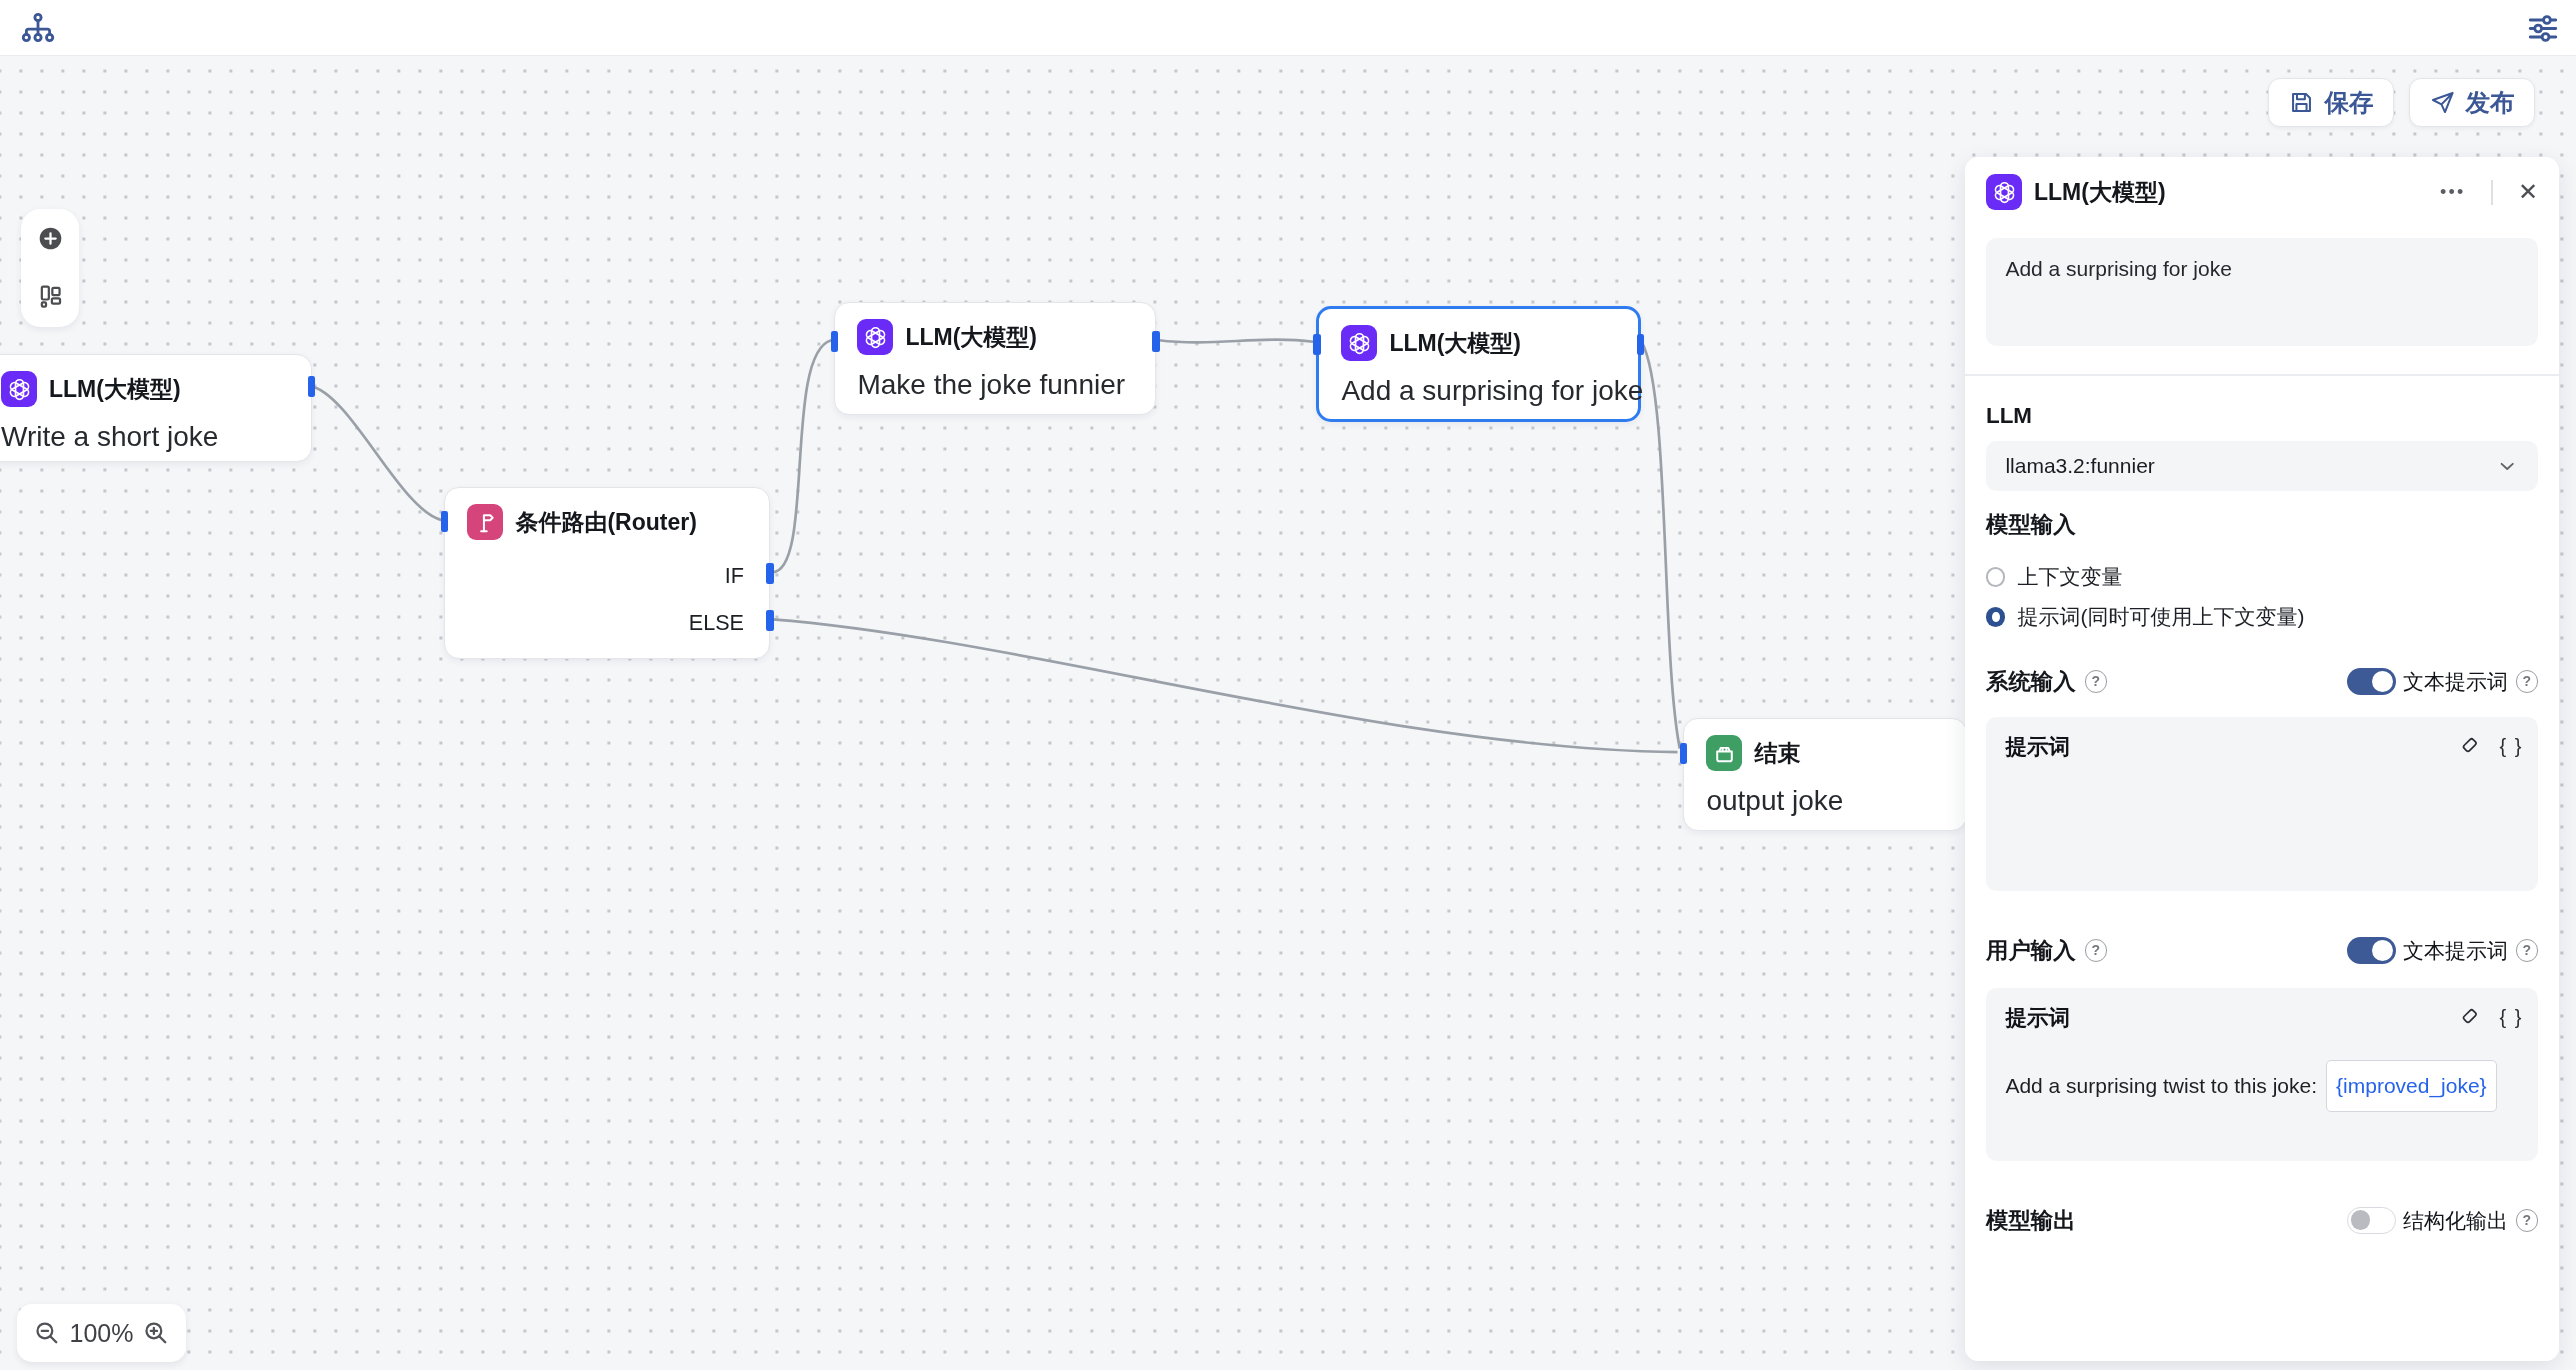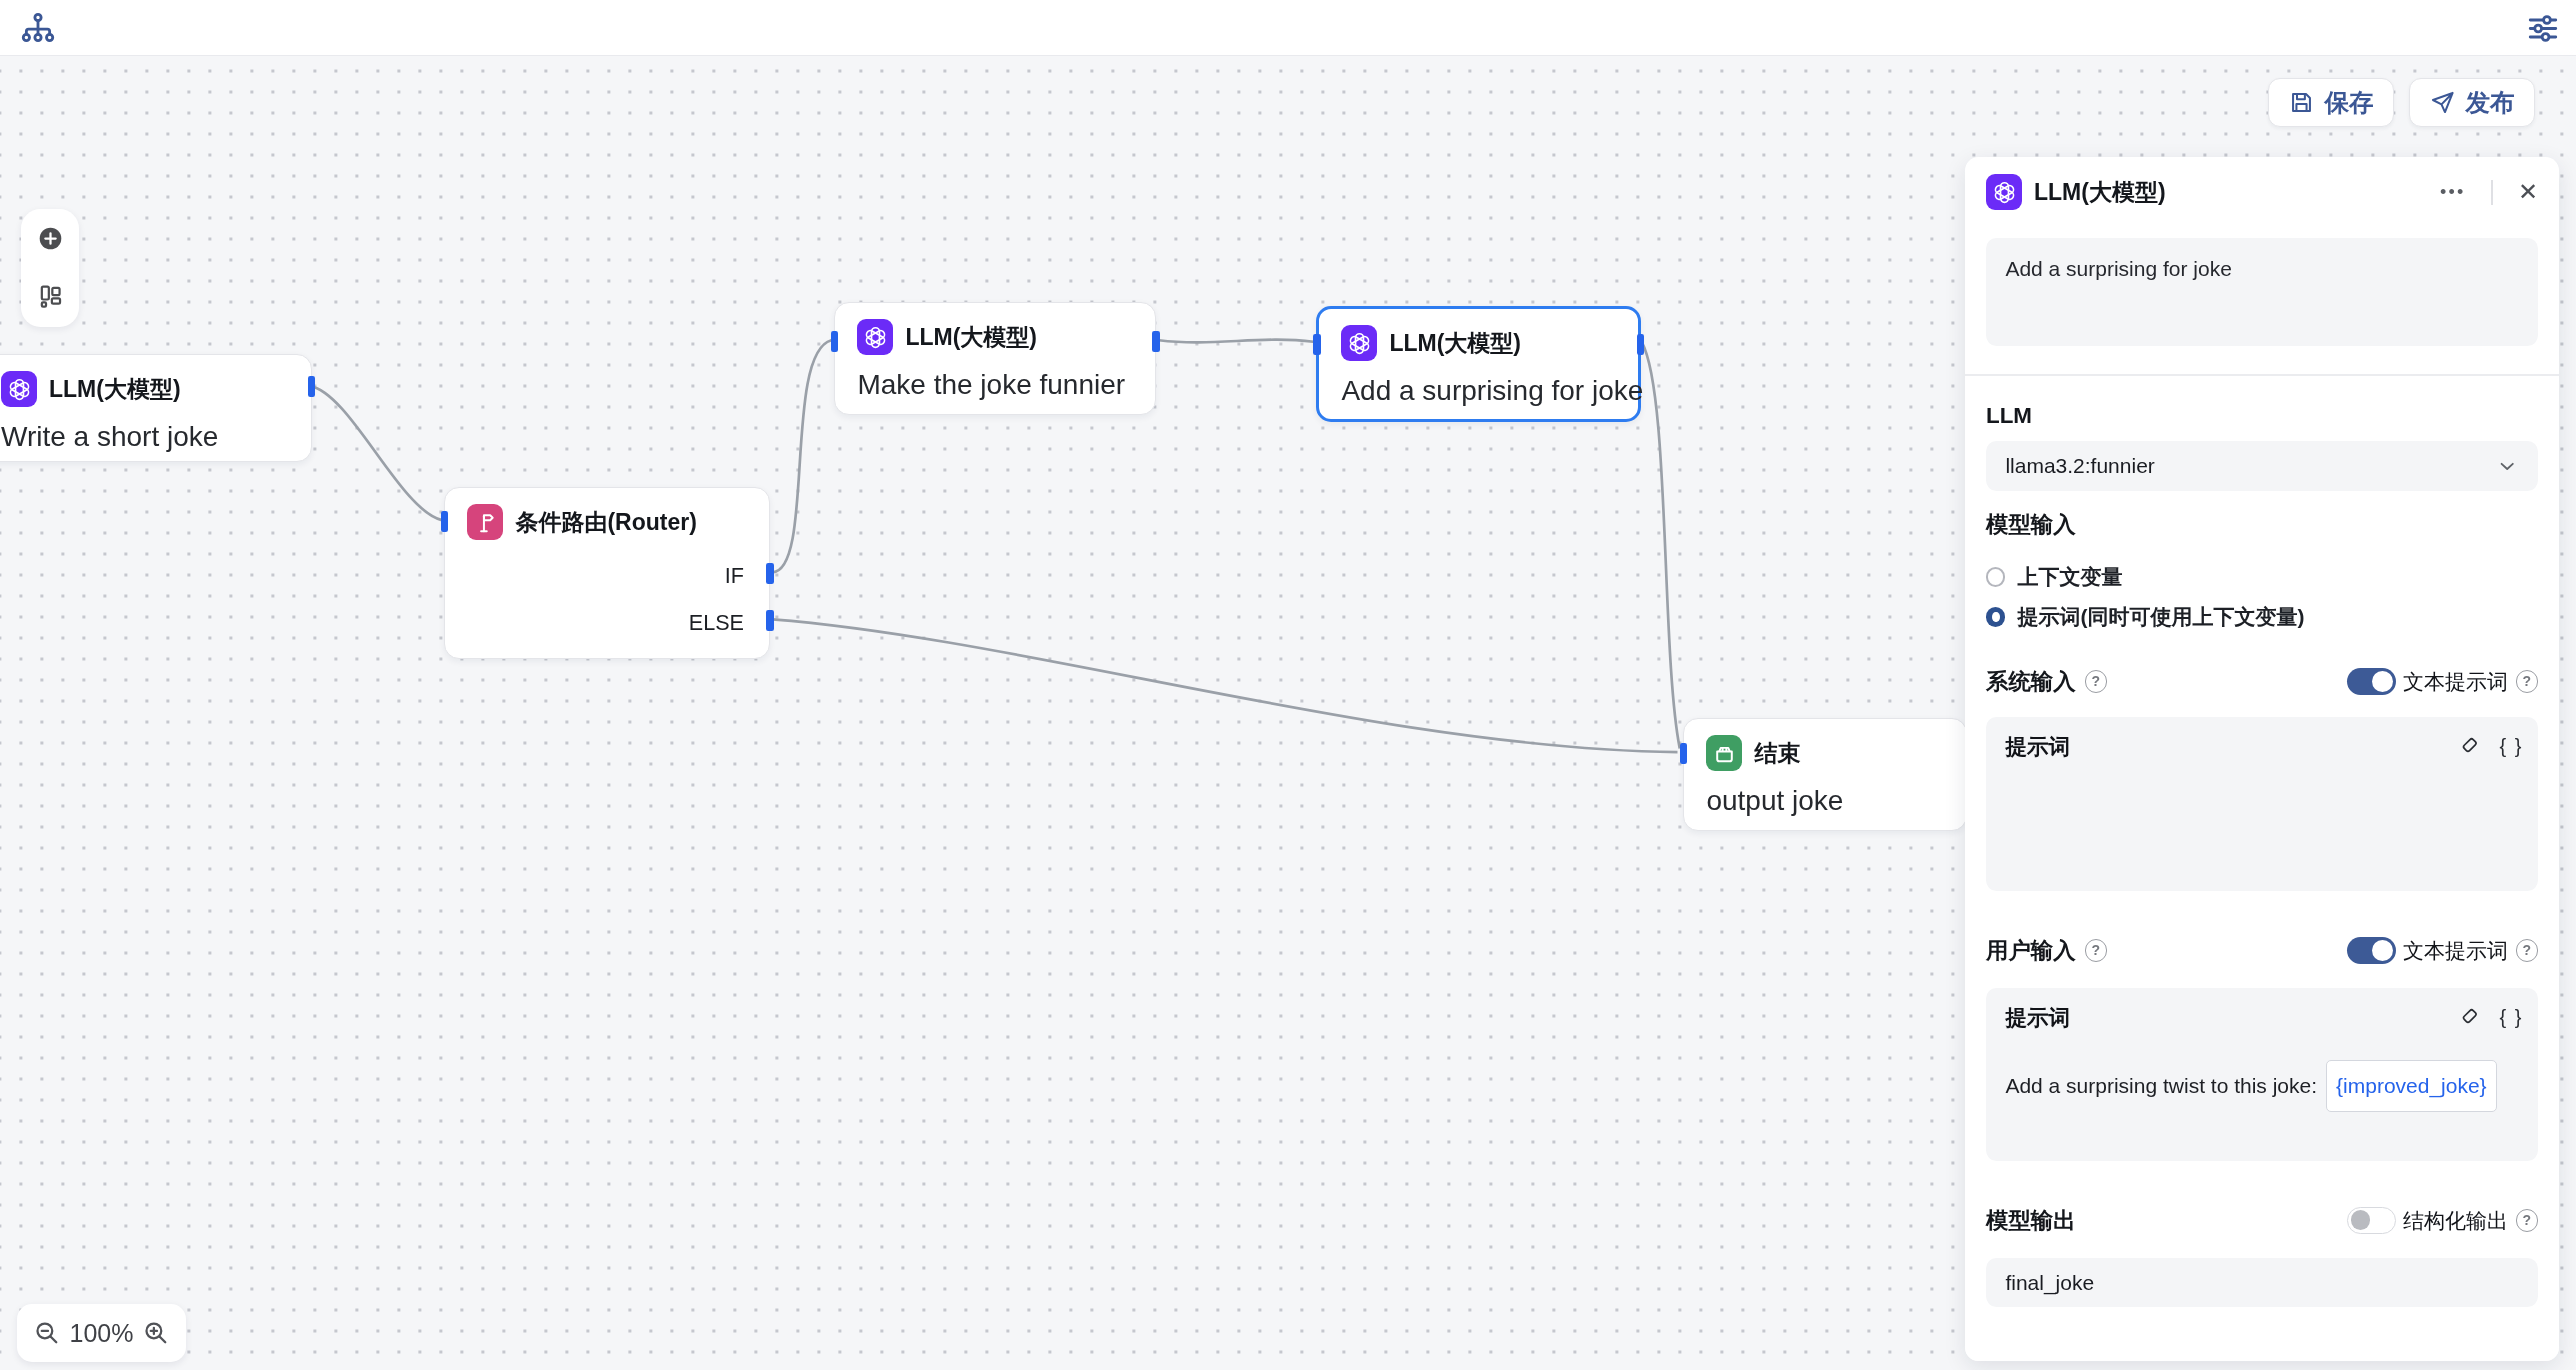--- a/index.html
+++ b/index.html
@@ -68,21 +68,21 @@
   .p-close { font-size:24px; color:#4c4f55; cursor:pointer; }
   .p-desc { position:absolute; left:21px; top:81px; width:552px; height:108px;
     background:#f4f5f7; border-radius:10.4px; padding:19.4px; font-size:21px; color:#26282e; }
   .p-divider { position:absolute; left:0; top:217px; width:594px; height:1.5px; background:#ebecef; }
   .p-label { position:absolute; left:21px; font-size:22.4px; font-weight:700; color:#14171c; }
   .p-select { position:absolute; left:21px; top:284px; width:552px; height:50px;
     background:#f4f5f7; border-radius:10.4px; display:flex; align-items:center;
     padding:0 19.4px; font-size:21px; color:#1a1c22; cursor:pointer; }
   .p-select .grow { flex:1; }
   .radio-row { position:absolute; left:21px; display:flex; align-items:center; gap:12px;
-    font-size:21px; color:#1d2026; cursor:pointer;font-weight:bold; }
+    font-size:21px; color:#1d2026; cursor:pointer; }
   .radio { width:19.4px; height:19.4px; border-radius:50%; border:2.2px solid #b4b6bd; background:#fff; }
   .radio.checked { border:none; background:#2d5190; position:relative; }
   .radio.checked::after { content:""; position:absolute; left:6px; top:4.5px; width:7.5px;
     height:10.4px; border-radius:50%; background:#fff; }
   .sec-row { position:absolute; left:21px; right:21px; display:flex; align-items:center; }
   .sec-left { display:flex; align-items:center; gap:9px; flex:1; }
   .sec-left b { font-size:22.4px; color:#14171c; }
   .sec-right { display:flex; align-items:center; gap:7.5px; }
   .sec-right span.tl { font-size:21px; color:#111318; }
   .qm { width:22.4px; height:22.4px; border-radius:50%; border:1.5px solid #9a9da3; color:#75787e;
@@ -374,17 +374,16 @@
     <div class="sec-row" style="top:1048px;">
       <div class="sec-left">
         <b>模型输出</b>
       </div>
       <div class="sec-right">
         <span class="toggle off"></span>
         <span class="tl">结构化输出</span>
         <span class="qm">?</span>
       </div>
     </div>
-    <div class="p-output">final_joke</div>
   </div>
 
 </div>
 
 
 </body></html>

